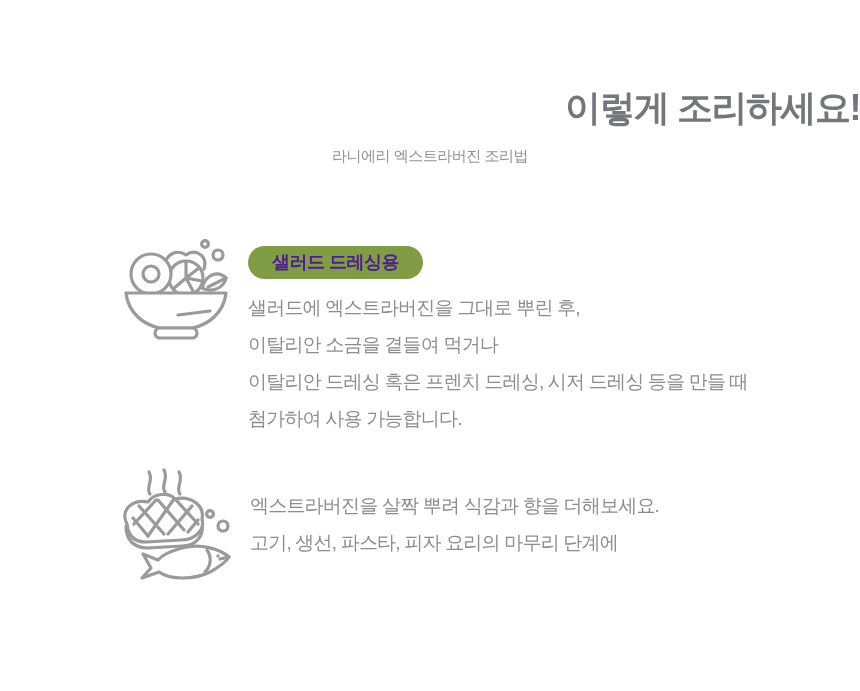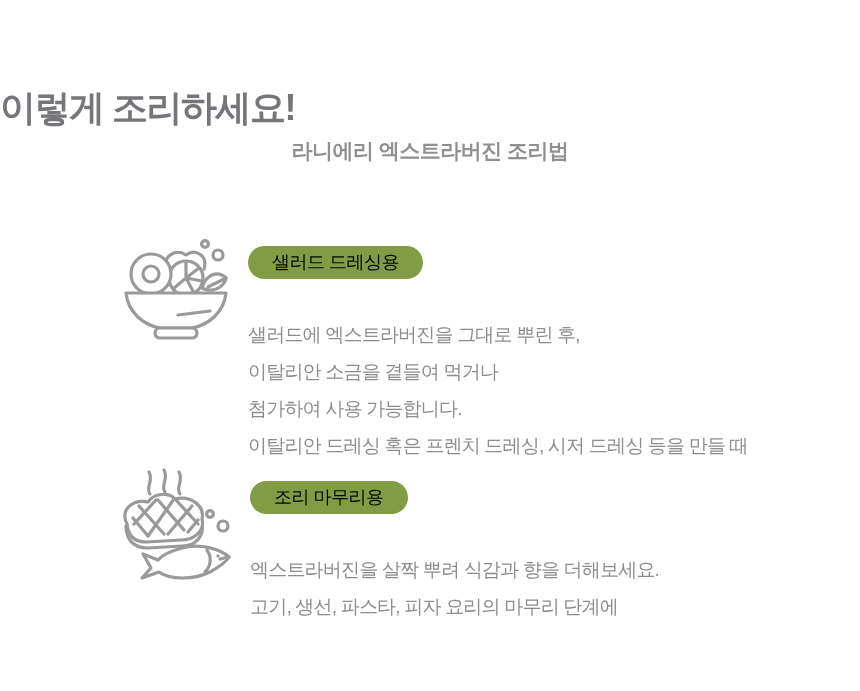--- a/index.html
+++ b/index.html
@@ -11,55 +11,55 @@
     overflow: hidden;
     color: #8e8e8e;
   }
   .page {
     position: absolute; inset: 0;
     background: #ffffff;
   }
   .page-title {
     position: absolute;
     top: 84px; left: 0; width: 100%;
-    text-align: left;
+    text-align: right;
     font-size: 36px;
     font-weight: 700;
     letter-spacing: -1.5px;
     color: #75767a;
   }
   .page-subtitle {
     position: absolute;
-    top: 137px; left: 0; width: 100%;
+    top: 147px; left: 0; width: 100%;
     text-align: center;
-    font-size: 21px;
-    font-weight: 700;
+    font-size: 15px;
+    font-weight: 400;
     letter-spacing: -0.5px;
     color: #8f9092;
   }
   .section-icon { position: absolute; }
   .section-icon svg { display: block; }
   .section-content { position: absolute; }
   .icon-salad  { left: 116px; top: 236px; width: 120px; height: 106px; }
   .content-salad { left: 248px; top: 246px; }
   .icon-finish { left: 106px; top: 462px; width: 134px; height: 128px; }
   .content-finish { left: 250px; top: 481px; }
   .badge {
     display: inline-block;
     background: #809c45;
-    color: #000000;
+    color: #4c1d95;
     font-size: 18px;
-    font-weight: 400;
+    font-weight: 700;
     letter-spacing: -0.5px;
     line-height: 1;
     padding: 7px 24px 8px 24px;
     border-radius: 17px;
-    margin-bottom: 19px;
+    margin-bottom: 4px;
   }
-  .body-text { margin-top: 18px; }
+  .body-text { margin-top: 6px; }
   .body-line {
     font-size: 19px;
     line-height: 37px;
     letter-spacing: -0.8px;
     color: #8d8d8d;
     white-space: nowrap;
   }
 </style>
 </head>
 <body>
@@ -88,22 +88,22 @@
       <path d="M10 57 L110 57 C108 76 93 89 76 92 L44 92 C27 89 12 76 10 57 Z" fill="#ffffff"></path>
       <path d="M62 79 L94 75"></path>
       <rect x="39" y="92" width="42" height="10" rx="5" fill="#ffffff"></rect>
     </svg>
   </div>
   <div class="section-content content-salad">
     <span class="badge">샐러드 드레싱용</span>
     <div class="body-text">
       <p class="body-line">샐러드에 엑스트라버진을 그대로 뿌린 후,</p>
       <p class="body-line">이탈리안 소금을 곁들여 먹거나</p>
+      <p class="body-line">이탈리안 드레싱 혹은 프렌치 드레싱, 시저 드레싱 등을 만들 때</p>
       <p class="body-line">첨가하여 사용 가능합니다.</p>
-      <p class="body-line">이탈리안 드레싱 혹은 프렌치 드레싱, 시저 드레싱 등을 만들 때</p>
     </div>
   </div>
 
   <div class="section-icon icon-finish">
     <svg viewBox="0 0 134 128" width="134" height="128" fill="none" stroke="#9a9a9a" stroke-width="3.2" stroke-linecap="round" stroke-linejoin="round">
 
       <path d="M44 32 C39 26 48 19 43 10"></path>
       <path d="M59 30 C54 24 63 17 58 8"></path>
       <path d="M74 32 C69 26 78 19 73 10"></path>
 
@@ -117,20 +117,19 @@
       <circle cx="104" cy="52" r="3.4"></circle>
       <circle cx="117" cy="64" r="5"></circle>
 
       <path d="M52 98 L37 92 L45 106 L36 116 L53 110 C64 118 88 118 104 110 C113 105 120 100 123 95 C114 87 94 81 76 86 C65 89 56 93 52 98 Z" fill="#ffffff"></path>
       <path d="M101 88 C106 95 105 104 99 110"></path>
       <circle cx="112" cy="94" r="1.7" fill="#9a9a9a" stroke="none"></circle>
       <path d="M123 95 L114 97"></path>
     </svg>
   </div>
   <div class="section-content content-finish">
-    <span class="badge">조리 마무리용</span>
     <div class="body-text">
       <p class="body-line">엑스트라버진을 살짝 뿌려 식감과 향을 더해보세요.</p>
       <p class="body-line">고기, 생선, 파스타, 피자 요리의 마무리 단계에</p>
     </div>
   </div>
 
 </div>
 
 </body></html>

